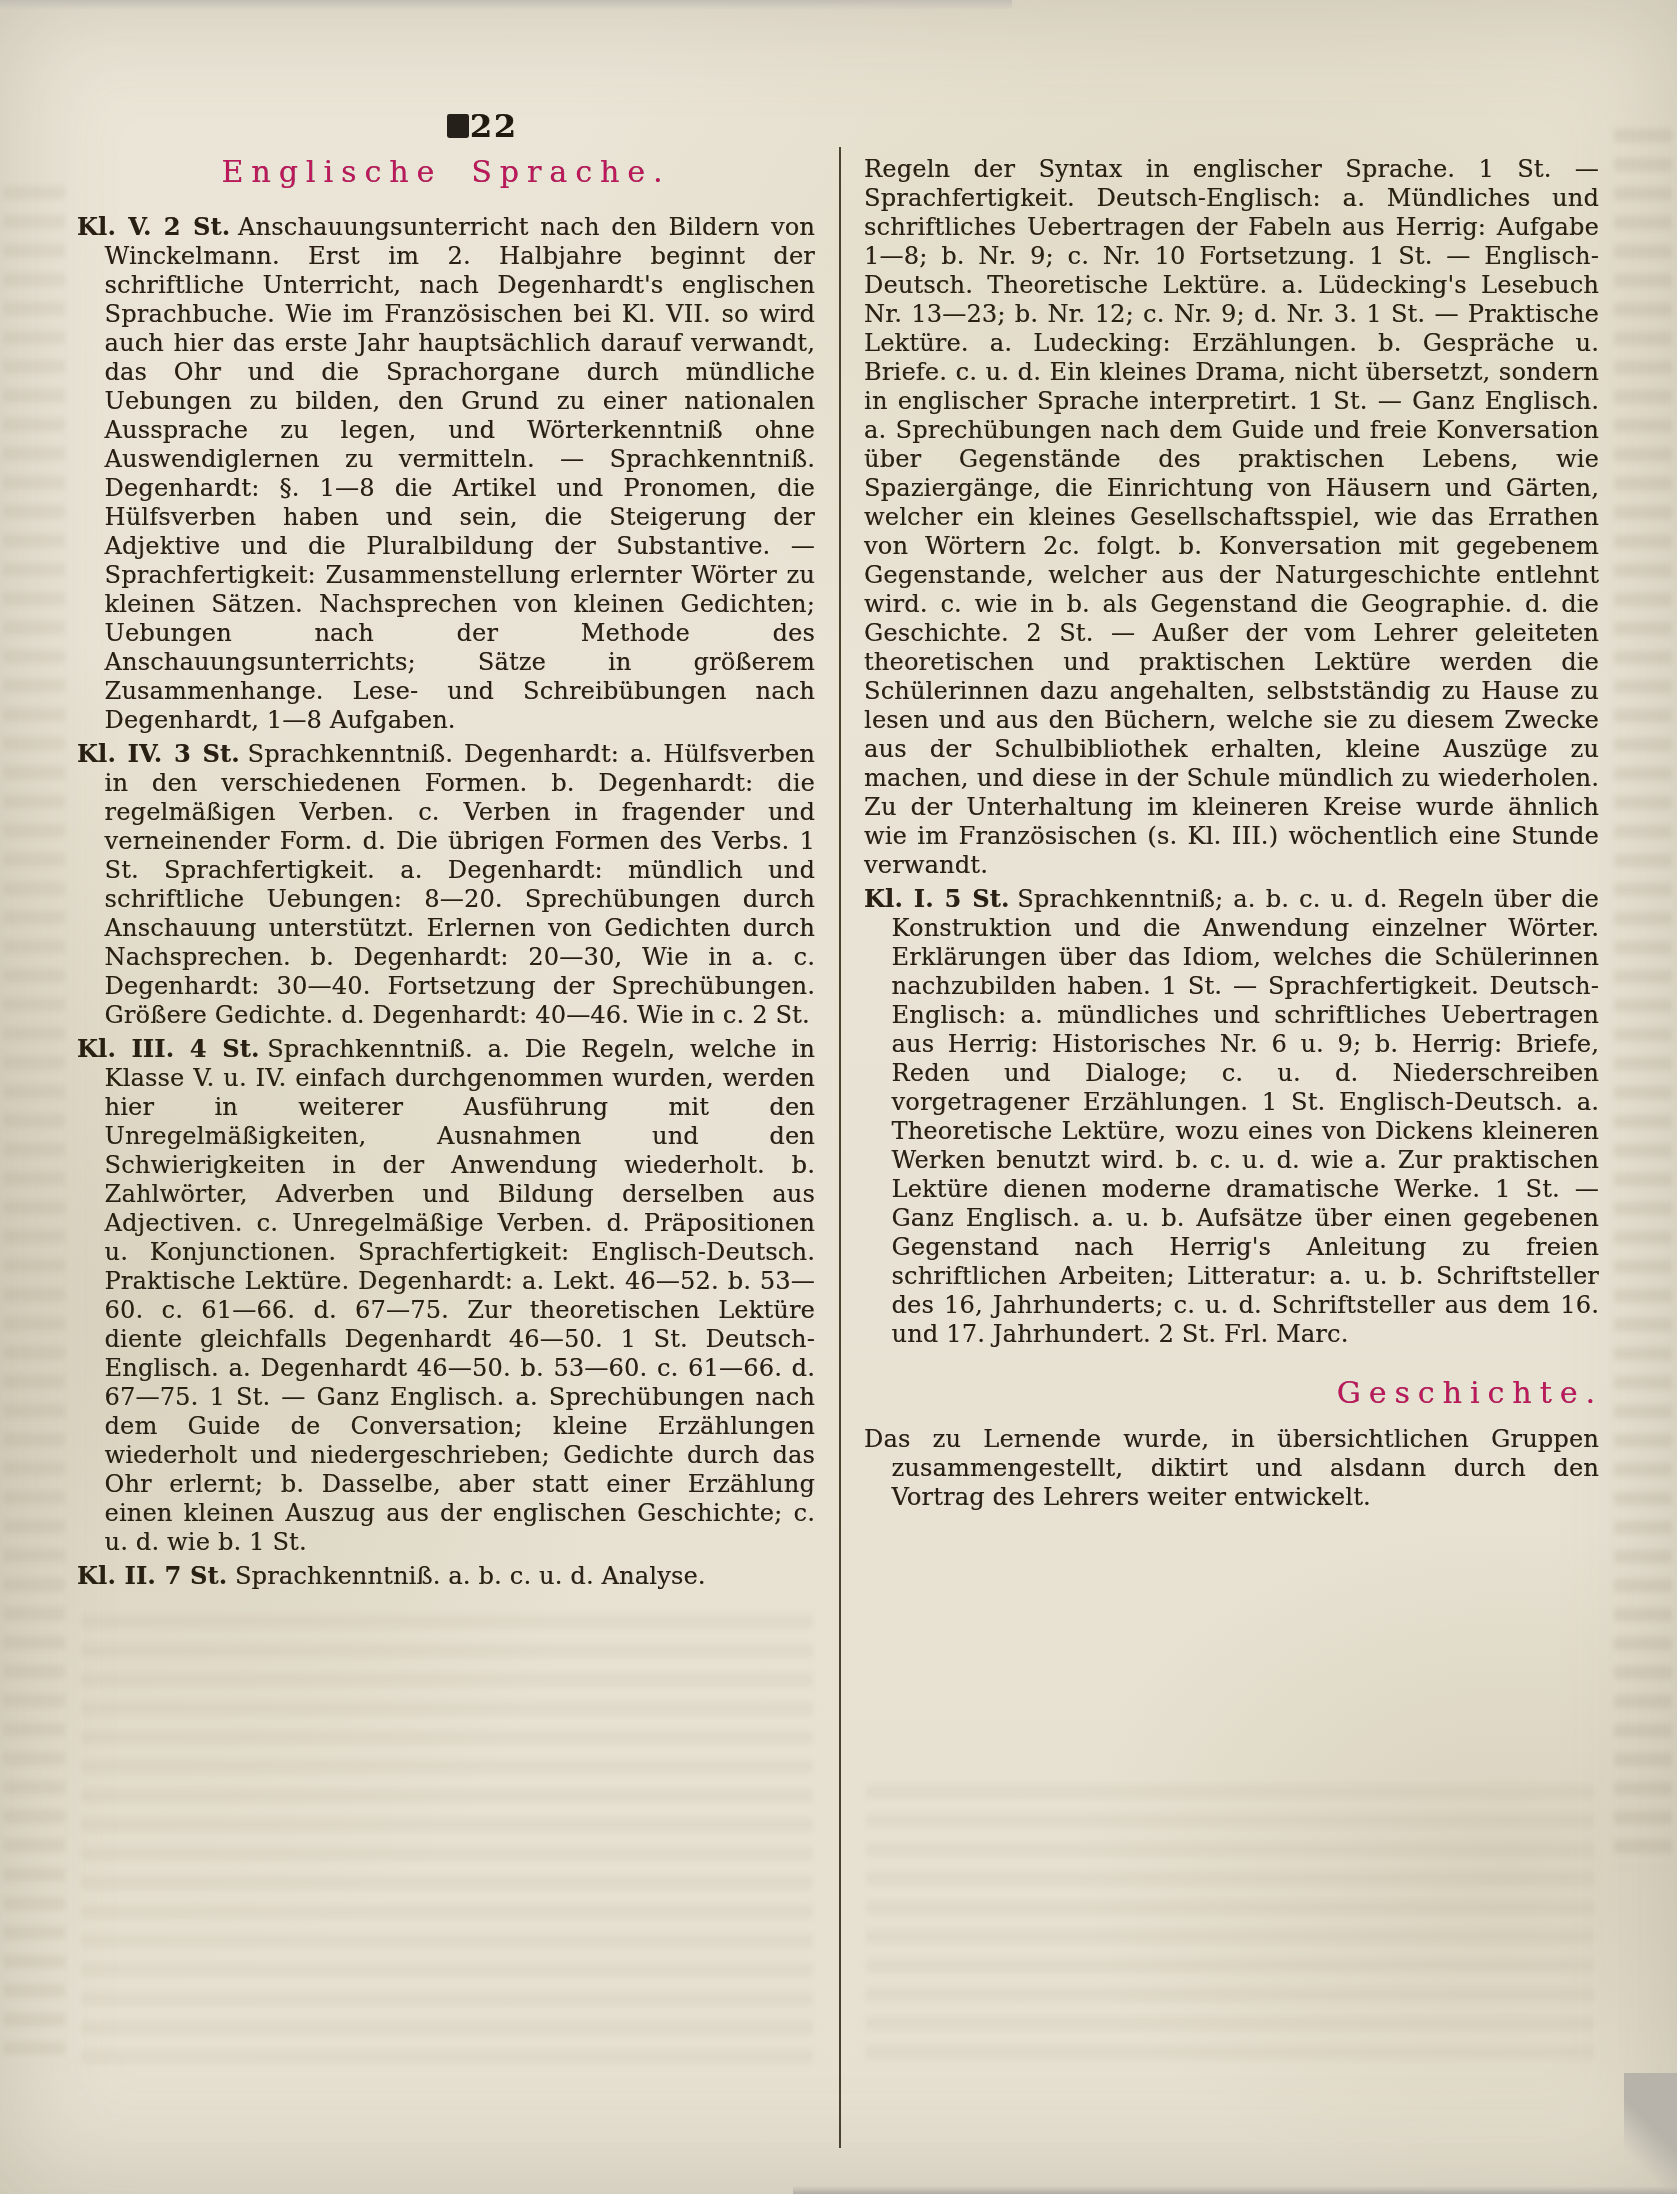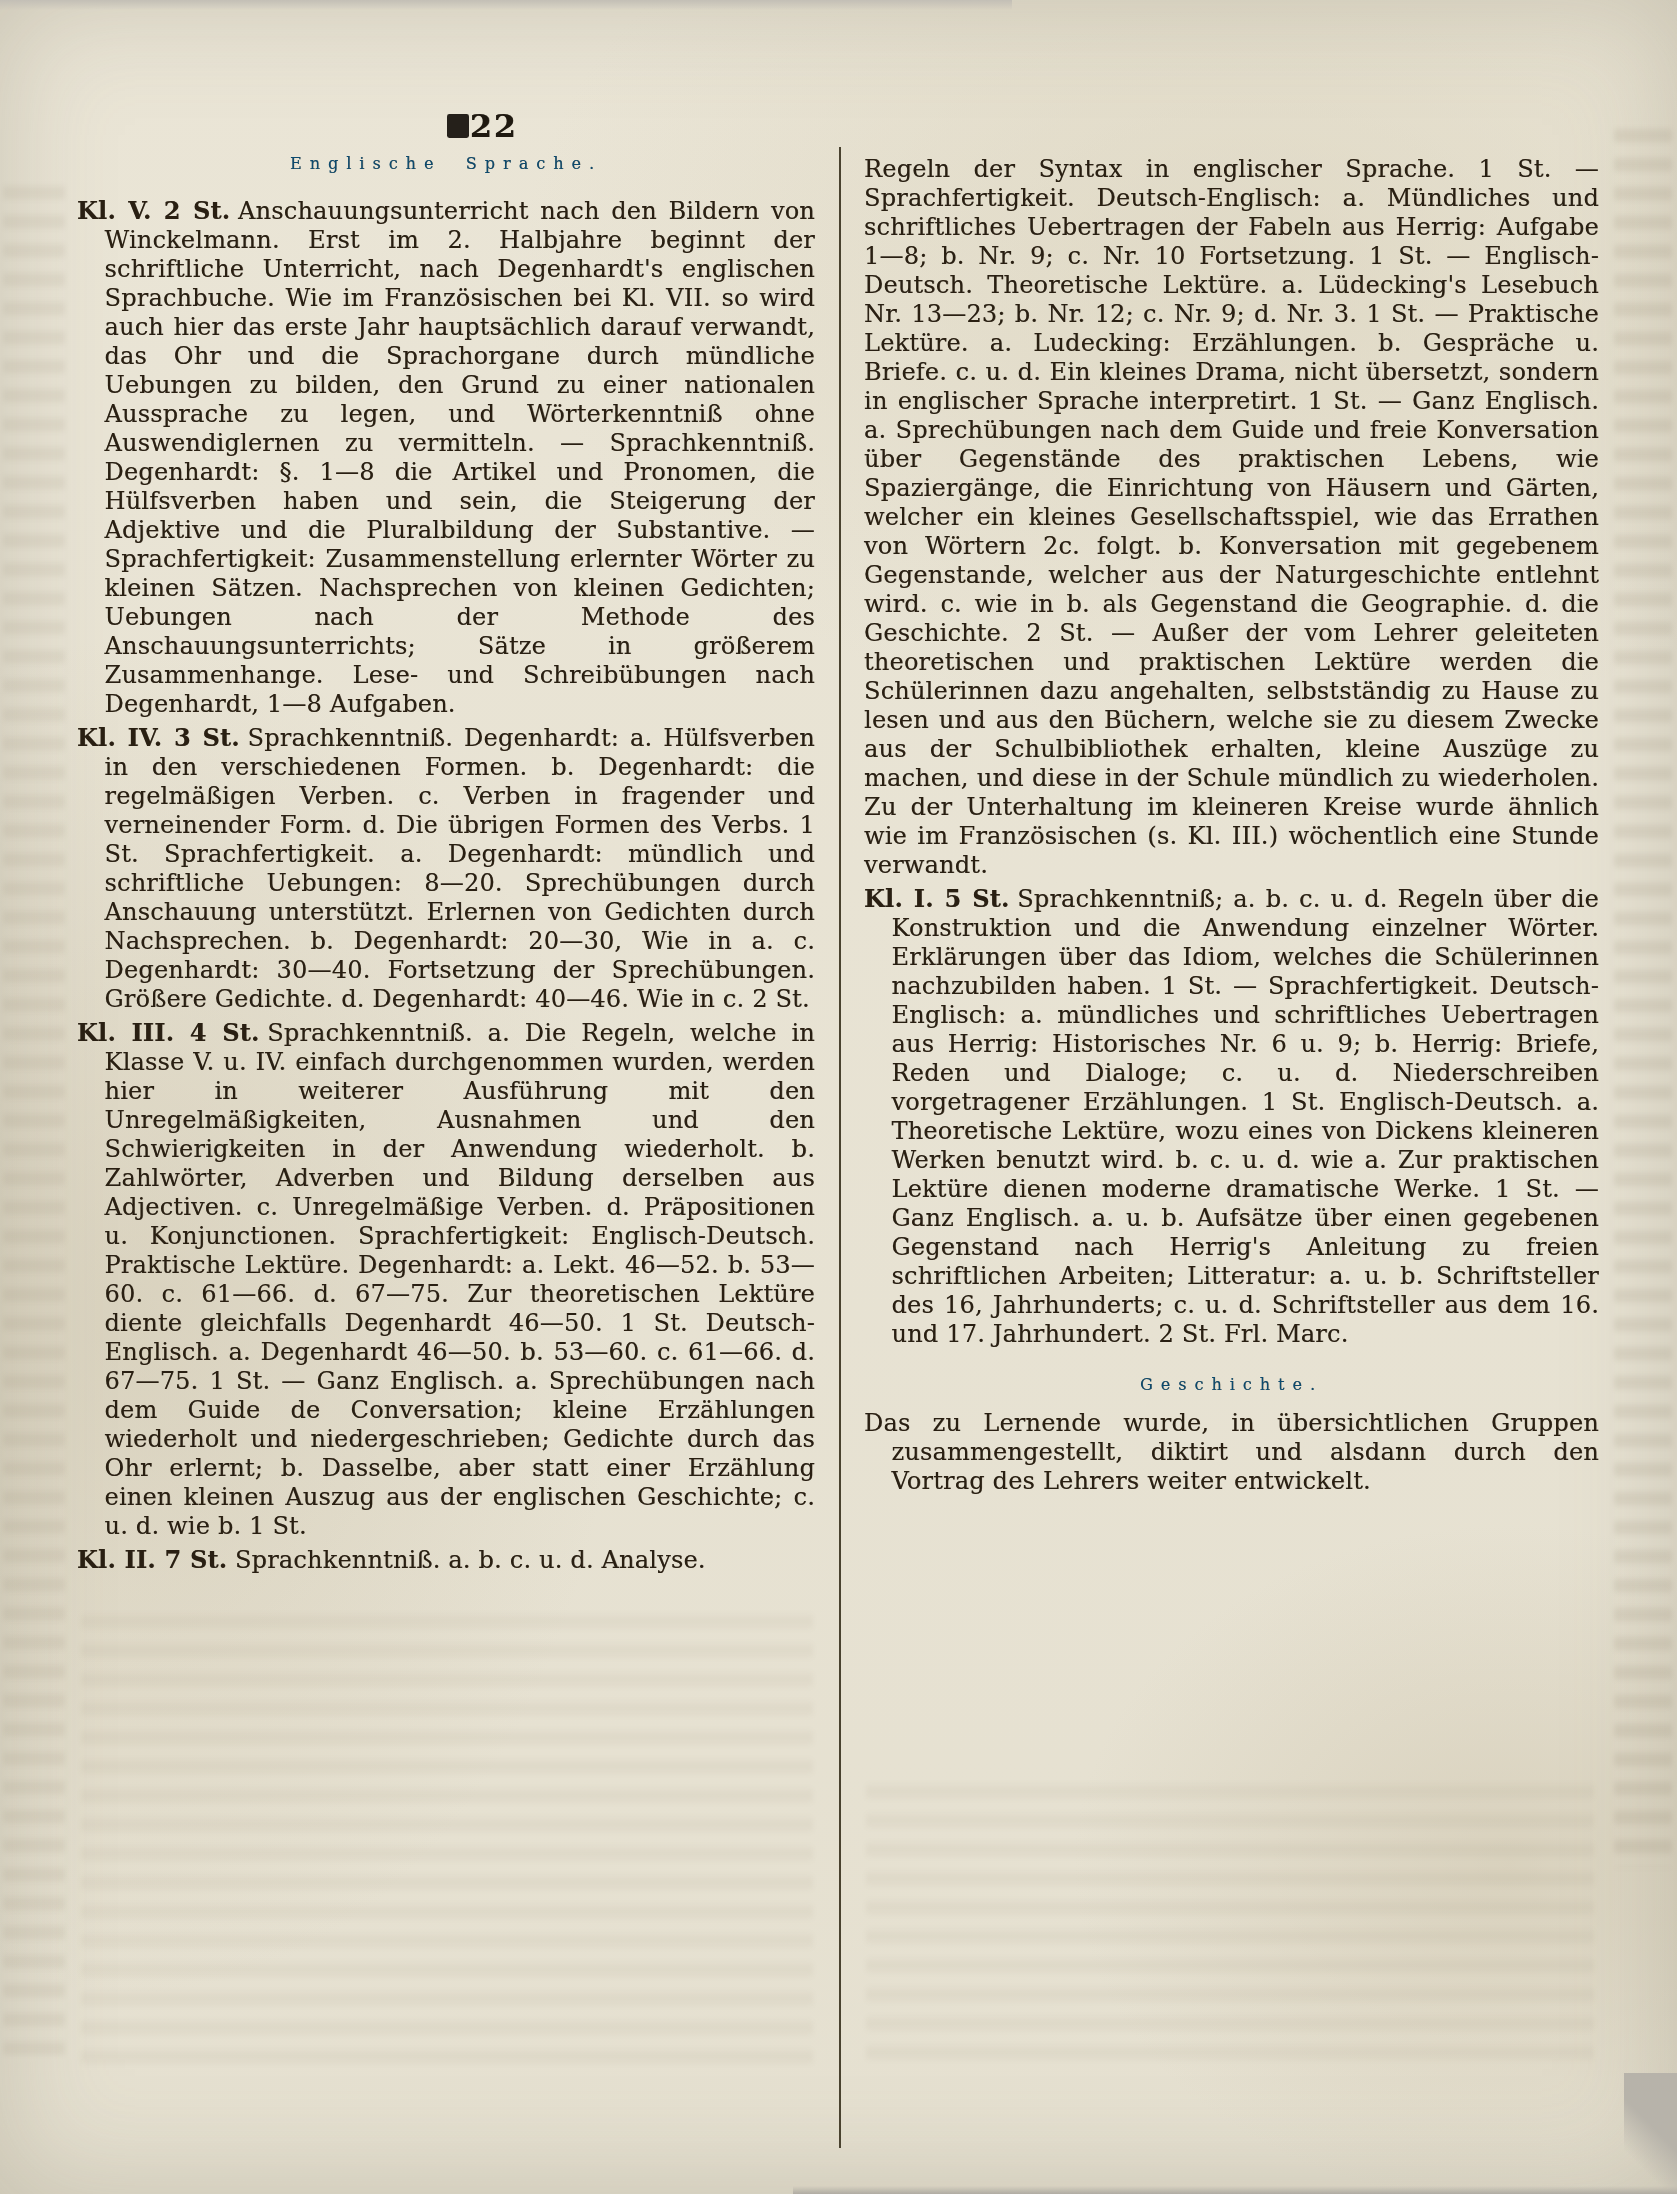--- a/index.html
+++ b/index.html
@@ -45,27 +45,27 @@
     text-shadow: 0.4px 0.3px 0 rgba(31,25,16,0.6);
   }
   .column-divider {
     position: absolute; left: 839px; top: 147px;
     width: 1.6px; height: 2001px; background: #49422f;
   }
   .col { position: absolute; color: #2b2318; }
   .col-left  { left: 73px;  top: 151px; width: 746px; }
   .col-right { left: 860px; top: 151px; width: 743px; }
   .col-heading {
-    font-size: 16px; font-weight: normal;
+    font-size: 30px; font-weight: normal;
     letter-spacing: 8px; word-spacing: 11.3px;
     text-align: center; margin: 3.2px 0 23px 0;
-    color: #0c4a6e;
+    color: #be185d;
     text-shadow: 0.3px 0.2px 0 rgba(43,35,24,0.55);
   }
-  .heading-geschichte { margin: 26px 0 14.6px 0; }
+  .heading-geschichte { margin: 26px 0 14.6px 0; text-align: right; }
   .para {
     margin: 4px;
     font-size: 24px; line-height: 29px;
     text-align: justify;
     letter-spacing: 0.2px;
     color: #291f12;
     text-shadow: 0.3px 0.2px 0 rgba(43,35,24,0.55);
     hyphens: auto;
   }
   .hang { padding-left: 27.5px; text-indent: -27.5px; }

